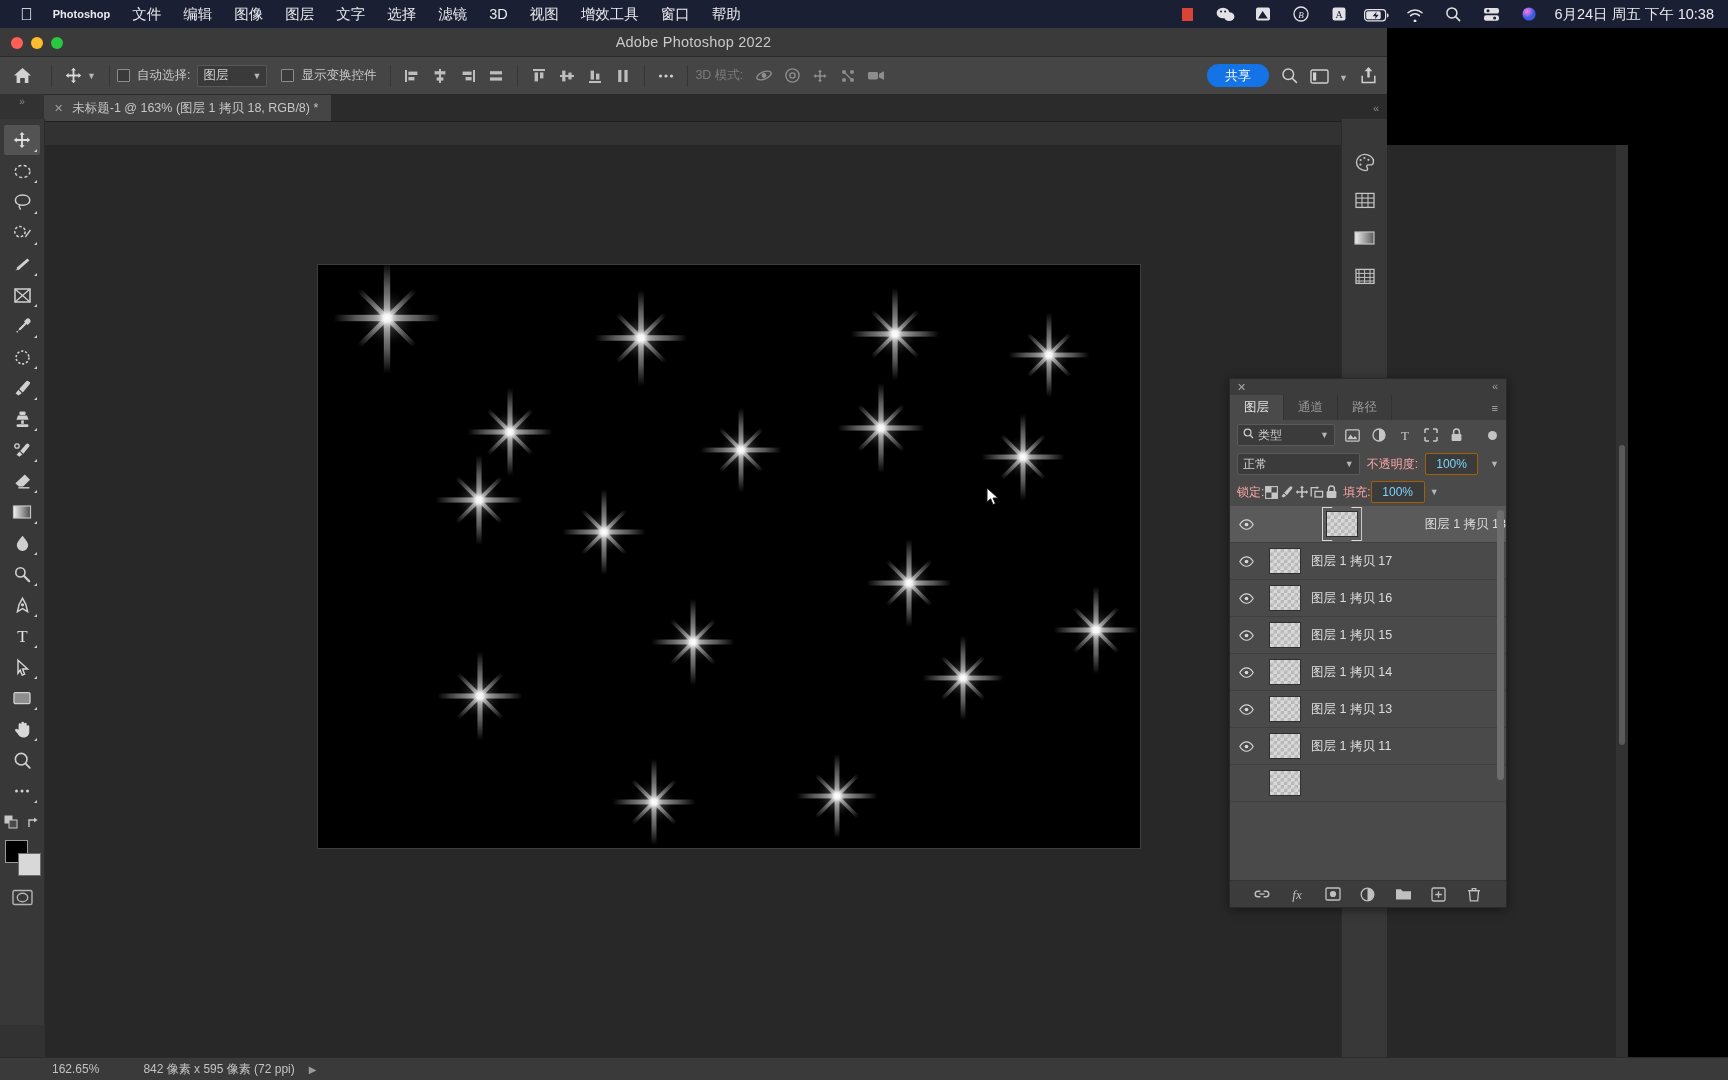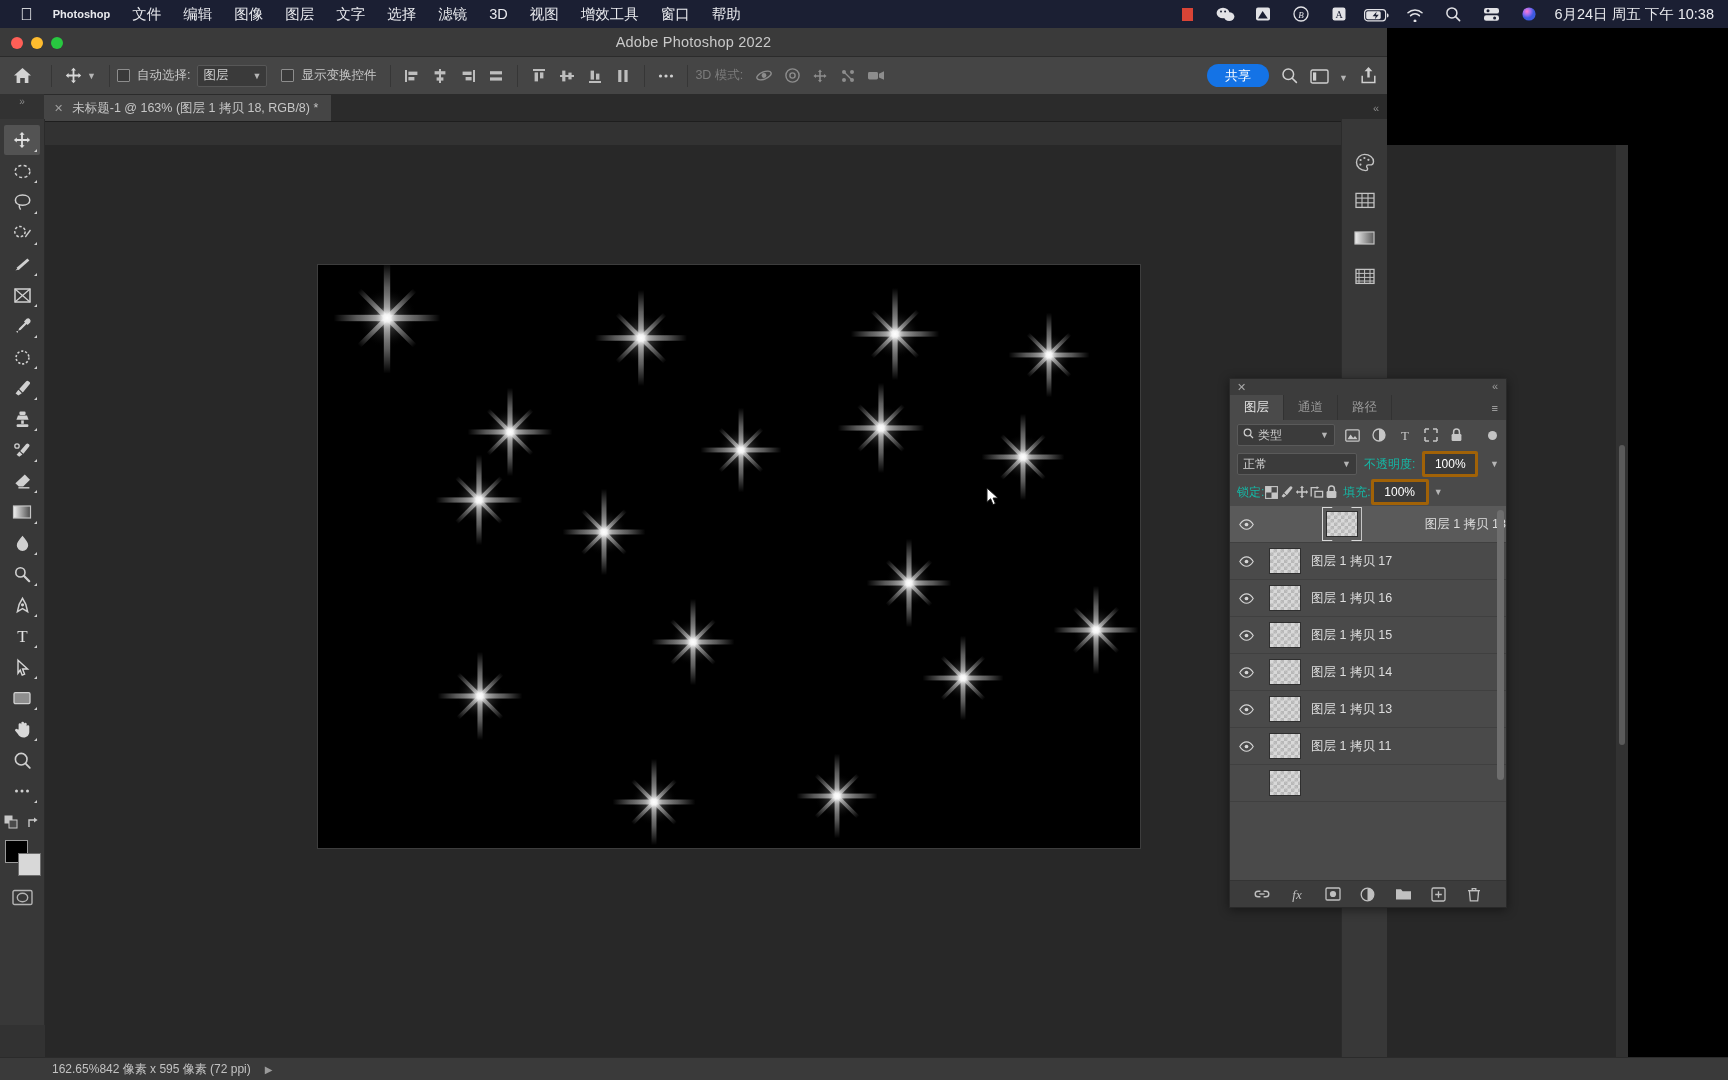--- a/index.html
+++ b/index.html
@@ -164,21 +164,21 @@
 
   
   .statusbar {
     position:absolute; left:0; bottom:0;
     width:1728px; height:22px;
     background:#3a3a3a; border-top:1px solid #2b2b2b;
     display:flex; align-items:center;
     color:#c2c2c2; font-size:12px;
   }
   .statusbar .zoom { margin-left:52px; }
-  .statusbar .dims { }
+  .statusbar .dims { margin-left:44px; }
   .statusbar .arr { margin-left:14px; color:#9a9a9a; font-size:10px; }
 
   
   .right-dock {
     position:absolute; right:0; top:91px;
     width:45px; bottom:22px;
     background:#383838; border-left:1px solid #2b2b2b;
     display:flex; flex-direction:column; align-items:center;
     padding-top:30px; gap:12px;
   }
@@ -221,25 +221,25 @@
   .filter-box .lbl { display:flex; align-items:center; gap:4px; color:#cfcfcf; font-size:12px; }
   .fmode { width:17px; height:19px; display:flex; align-items:center; justify-content:center; color:#c0c0c0; }
   .ftoggle { margin-left:auto; width:9px; height:9px; border-radius:50%; background:#c3c3c3; margin-right:2px; }
 
   .lp-blend { height:28px; display:flex; align-items:center; padding:0 7px; gap:7px; }
   .blend-select {
     background:#3b3b3b; border:1px solid #5a5a5a; border-radius:2px;
     height:20px; width:113px; display:flex; align-items:center;
     padding:0 5px; justify-content:space-between; color:#d2d2d2;
   }
-  .op-label { font-size:12px; color:#14b8a6; white-space:nowrap; }
+  .op-label { font-size:12px; color:#fca5a5; white-space:nowrap; }
   .op-value {
-    background:#3b3b3b; border:3px solid #a16207; border-radius:2px;
+    background:#3b3b3b; border:1px solid #a16207; border-radius:2px;
     height:20px; width:52px; display:flex; align-items:center; justify-content:center;
-    color:#ffffff; font-size:12px;
+    color:#7dd3fc; font-size:12px;
   }
   .lp-lock { height:28px; display:flex; align-items:center; padding:0 7px; gap:0; }
   .lock-ic { width:15px; height:16px; display:flex; align-items:center; justify-content:center; }
 
   .lp-list { flex:1; position:relative; overflow:hidden; background:#4a4a4a; }
   .layer-row {
     height:36px; display:flex; align-items:center;
     border-bottom:1px solid #404040; background:#4a4a4a;
   }
   .layer-row.selected { background:#5a5a5a;justify-content:space-between; }

